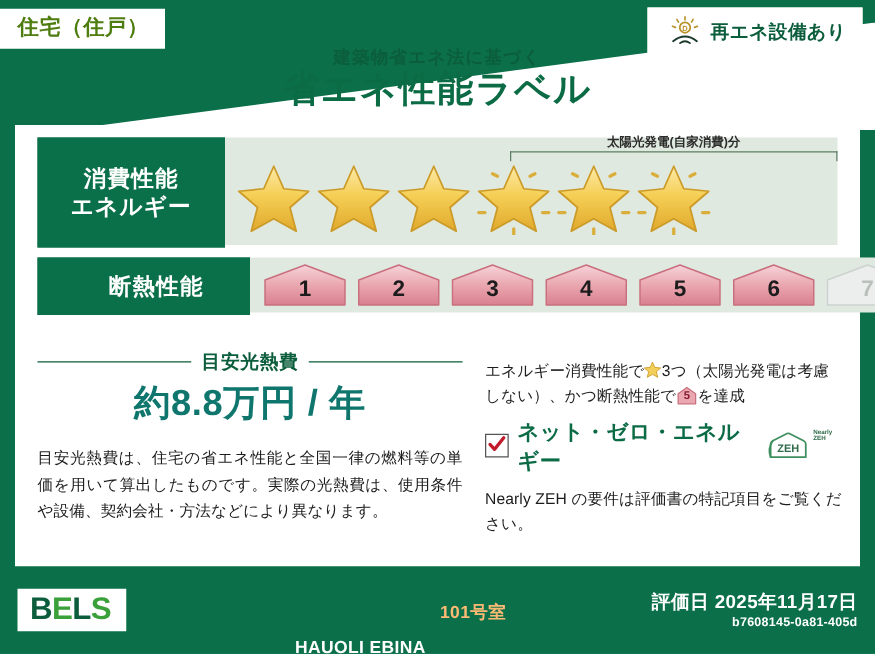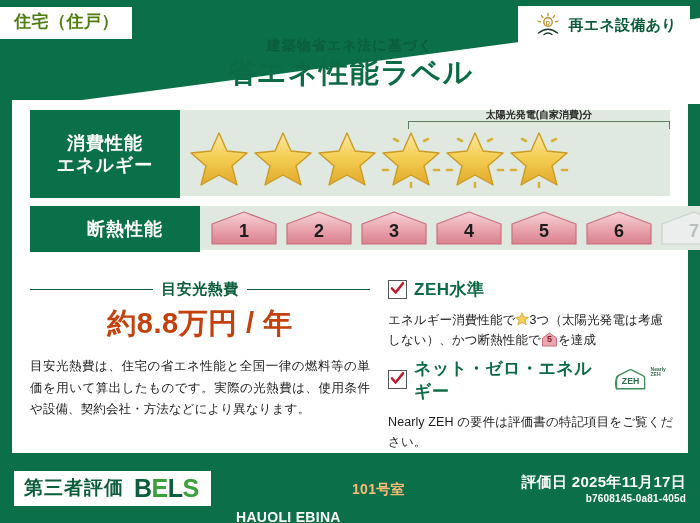--- a/index.html
+++ b/index.html
@@ -101,21 +101,21 @@
 
   
   .lower{position:absolute;left:18px;top:178px;width:644px;display:flex;}
   .col-left{width:340px;flex:0 0 340px;}
   .col-right{flex:1 1 auto;padding-left:18px;}
 
   .cost-head{display:flex;align-items:center;justify-content:center;gap:8px;margin-top:2px;}
   .cost-head .ln{height:1px;background:#0b5d3b;flex:1 1 auto;}
   .cost-head .ct{font-size:15px;font-weight:bold;color:#0b5d3b;white-space:nowrap;letter-spacing:.5px;}
   .cost-value{
-    text-align:center;color:#c2410c;font-weight:bold;
+    text-align:center;color:#0f766e;font-weight:bold;
     font-size:29px;letter-spacing:.5px;margin-top:8px;line-height:1.15;
   }
   .cost-note{
     margin-top:16px;font-size:12.5px;color:#1c1c1c;line-height:1.72;
     letter-spacing:.1px;text-align:justify;
   }
 
   
   .zeh-block{margin-bottom:6px;}
   .zeh-head{display:flex;align-items:center;gap:7px;}
@@ -346,28 +346,20 @@
           <span class="ct">目安光熱費</span>
           <span class="ln"></span>
         </div>
         <div class="cost-value">約8.8万円 / 年</div>
         <div class="cost-note">目安光熱費は、住宅の省エネ性能と全国一律の燃料等の単価を用いて算出したものです。実際の光熱費は、使用条件や設備、契約会社・方法などにより異なります。</div>
       </div>
 
       <div class="col-right">
 
         <div class="zeh-block">
-          <div class="zeh-head">
-            <span class="chk">
-              <svg viewBox="0 0 15 15">
-                  <path d="M2 7.5 L5.6 11.5 L13 2.2" stroke="#c01a2b" stroke-width="2.6" fill="none" stroke-linecap="round" stroke-linejoin="round"></path>
-                </svg>
-            </span>
-            <span class="zeh-title">ZEH水準</span>
-          </div>
           <div class="zeh-body"><span>エネルギー消費性能で</span><span class="ic-star"><svg viewBox="0 0 60 58">
                   <path d="M30 3 L38 21 L58 23 L43 36 L48 55 L30 45 L12 55 L17 36 L2 23 L22 21 Z" fill="#f2ce5a" stroke="#cc9a26" stroke-width="3" stroke-linejoin="round"></path>
                 </svg></span><span>3つ</span><span>（太陽光発電は考慮しない）、かつ断熱性能で</span><span class="ic-chev"><svg viewBox="0 0 17 15">
                   <path d="M1.5 14 L1.5 6 L8.5 1 L15.5 6 L15.5 14 Z" fill="#eaa7b0" stroke="#c9707f" stroke-width="1" stroke-linejoin="round"></path>
                 </svg><i>5</i></span><span>を達成</span></div>
         </div>
 
         <div class="zeh-block">
           <div class="zeh-head">
             <span class="chk">
@@ -387,21 +379,20 @@
           </div>
           <div class="zeh-body">Nearly ZEH の要件は評価書の特記項目をご覧ください。</div>
         </div>
 
       </div>
     </div>
   </div>
 
   <div class="footer">
     <div class="bels-box">
-      <span class="bels-jp">第三者評価</span>
       <span class="bels-en"><span class="b1">B</span><span class="b2">E</span><span class="b3">L</span><span class="b4">S</span></span>
     </div>
     <div class="prop-name">HAUOLI EBINA</div>
     <div class="room-no">101号室</div>
     <div class="eval-wrap">
       <div class="eval-date"><span>評価日</span> <span>2025年11月17日</span></div>
       <div class="eval-id">b7608145-0a81-405d</div>
     </div>
   </div>
 

